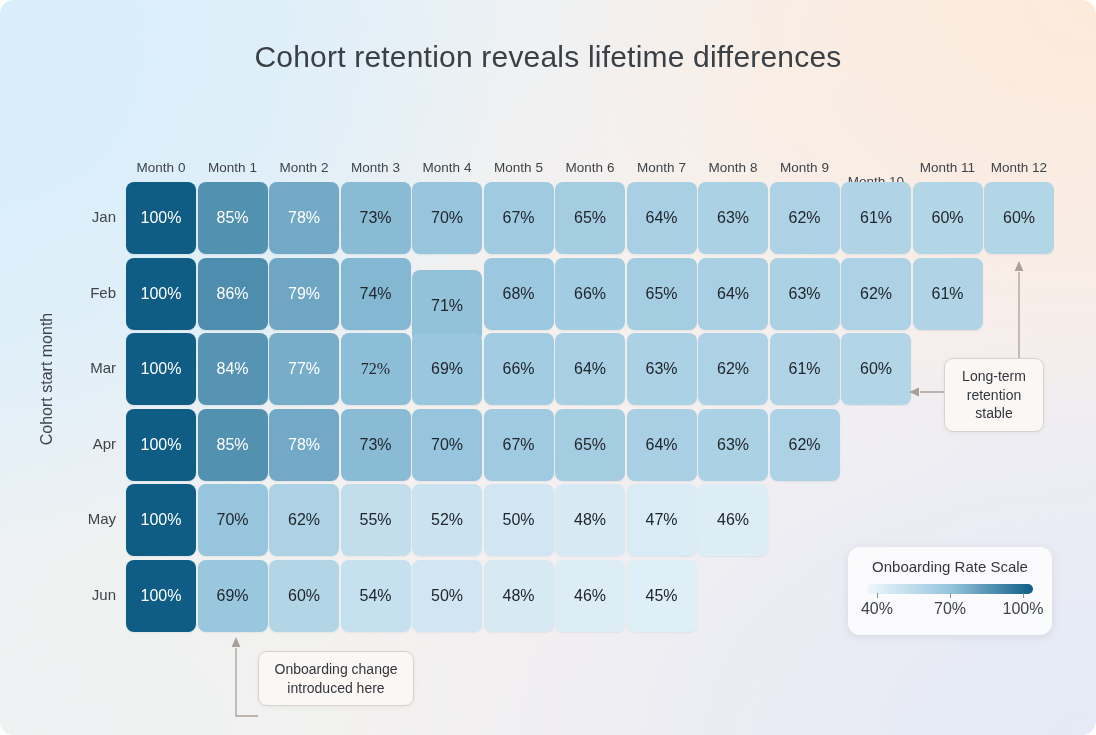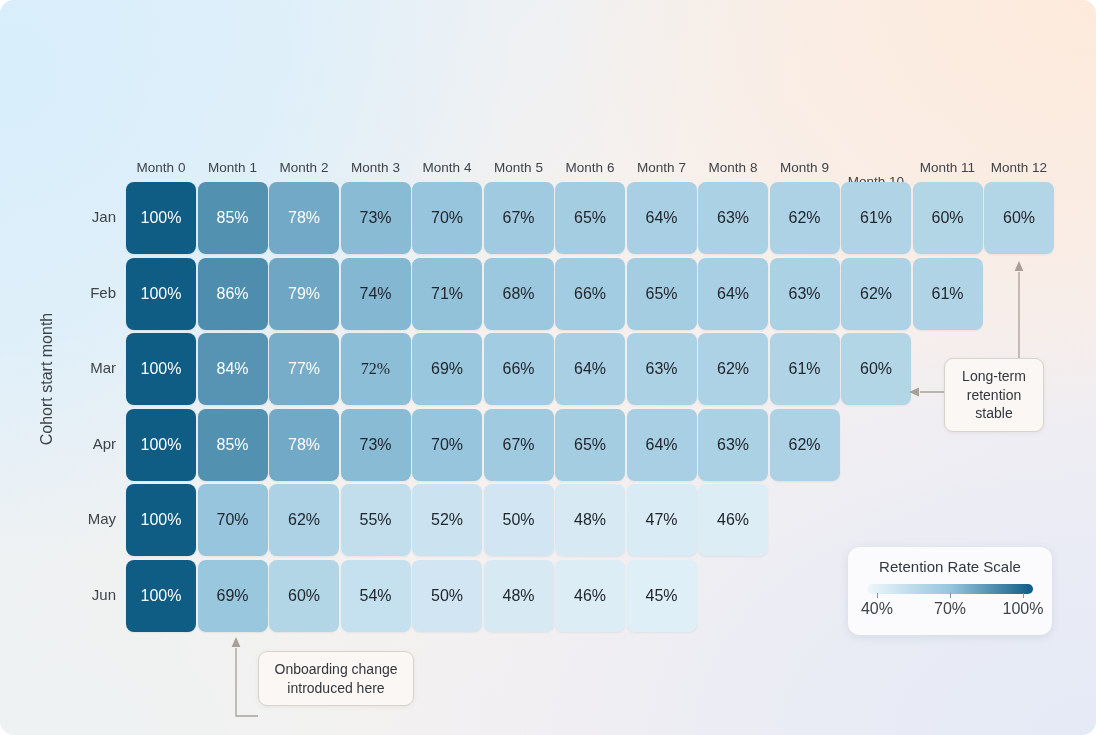--- a/index.html
+++ b/index.html
@@ -183,20 +183,21 @@
   .leader {
     position: absolute;
     pointer-events: none;
   }
 </style>
 </head>
 <body>
 
 <div id="stage">
 
+  <div class="chart-title">Cohort retention reveals lifetime differences</div>
 
   <div class="y-axis-title">Cohort start month</div>
 
   <div id="grid-area">
     <div class="col-header-row" id="col-headers">
         <div class="col-header" style="left: 0px;">Month 0</div>
         <div class="col-header" style="left: 71.5px;">Month 1</div>
         <div class="col-header" style="left: 143px;">Month 2</div>
         <div class="col-header" style="left: 214.5px;">Month 3</div>
         <div class="col-header" style="left: 286px;">Month 4</div>
@@ -225,21 +226,21 @@
           <div class="cell" style="left: 715px; background: rgb(176, 212, 230); color: rgb(34, 39, 46);">61%</div>
           <div class="cell" style="left: 786.5px; background: rgb(179, 214, 231); color: rgb(34, 39, 46);">60%</div>
           <div class="cell" style="left: 858px; background: rgb(179, 214, 231); color: rgb(34, 39, 46);">60%</div>
         </div>
         <div class="heat-row">
           <div class="row-label">Feb</div>
           <div class="cell" style="left: 0px; background: rgb(15, 92, 133); color: rgb(255, 255, 255);">100%</div>
           <div class="cell" style="left: 71.5px; background: rgb(78, 141, 174); color: rgb(255, 255, 255);">86%</div>
           <div class="cell" style="left: 143px; background: rgb(110, 166, 195); color: rgb(255, 255, 255);">79%</div>
           <div class="cell" style="left: 214.5px; background: rgb(132, 183, 209); color: rgb(34, 39, 46);">74%</div>
-          <div class="cell" style="left: 286px; background: rgb(146, 194, 218); color: rgb(34, 39, 46);">71%</div>
+          <div class="cell" style="left: 286px; background: rgb(146, 194, 218); color: rgb(34, 39, 46); margin-top: 12px;">71%</div>
           <div class="cell" style="left: 357.5px; background: rgb(156, 200, 223); color: rgb(34, 39, 46);">68%</div>
           <div class="cell" style="left: 429px; background: rgb(162, 204, 225); color: rgb(34, 39, 46);">66%</div>
           <div class="cell" style="left: 500.5px; background: rgb(165, 205, 226); color: rgb(34, 39, 46);">65%</div>
           <div class="cell" style="left: 572px; background: rgb(168, 207, 227); color: rgb(34, 39, 46);">64%</div>
           <div class="cell" style="left: 643.5px; background: rgb(171, 209, 228); color: rgb(34, 39, 46);">63%</div>
           <div class="cell" style="left: 715px; background: rgb(173, 210, 229); color: rgb(34, 39, 46);">62%</div>
           <div class="cell" style="left: 786.5px; background: rgb(176, 212, 230); color: rgb(34, 39, 46);">61%</div>
         </div>
         <div class="heat-row">
           <div class="row-label">Mar</div>
@@ -307,21 +308,21 @@
   <svg class="leader" id="leader-longterm-left" width="56" height="22" style="left:906px; top:381px;">
     <path d="M 54 11 L 14 11" fill="none" stroke="#a99f97" stroke-width="1.3"></path>
     <path d="M 3 11 L 13 6.6 L 13 15.4 Z" fill="#a99f97"></path>
   </svg>
 
   <div class="annotation" id="annotation-onboarding">Onboarding change introduced here</div>
 
   <div class="annotation" id="annotation-longterm">Long-term retention stable</div>
 
   <div id="legend">
-    <div id="legend-title">Retention Rate Scale</div>
+    <div id="legend-title">Onboarding Rate Scale</div>
     <div id="legend-bar" style="background: linear-gradient(to right, rgb(238, 247, 252) 0%, rgb(150, 197, 221) 50%, rgb(15, 92, 133) 100%);"></div>
     <div id="legend-ticks">
         <div class="legend-tick-mark" style="left: 6%;"></div>
         <div class="legend-tick" style="left: 6%;">40%</div>
         <div class="legend-tick-mark" style="left: 50%;"></div>
         <div class="legend-tick" style="left: 50%;">70%</div>
         <div class="legend-tick-mark" style="left: 94%;"></div>
         <div class="legend-tick" style="left: 94%;">100%</div>
       </div>
   </div>

